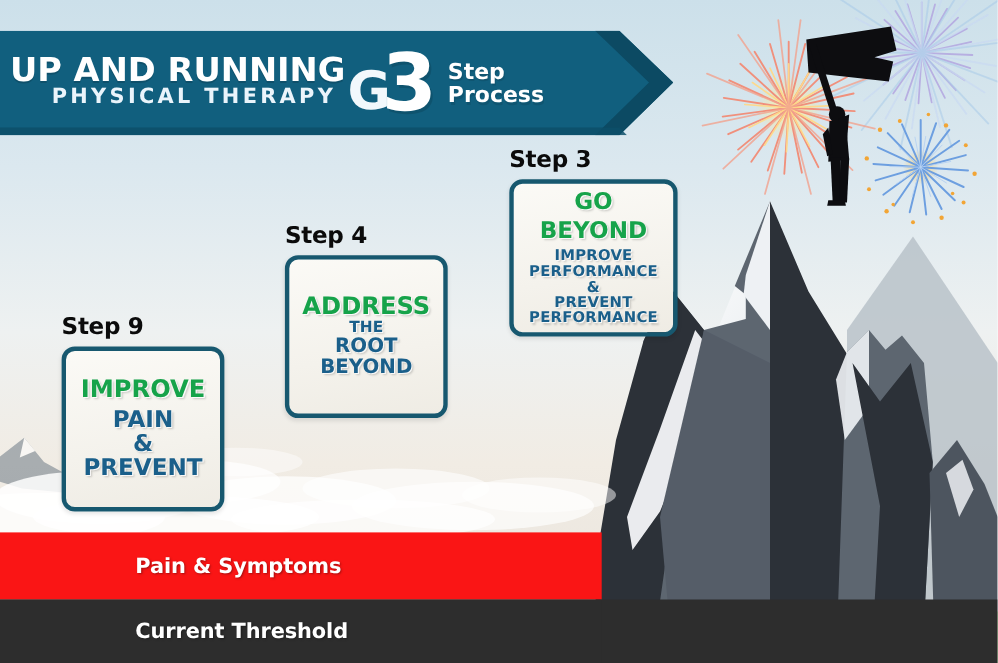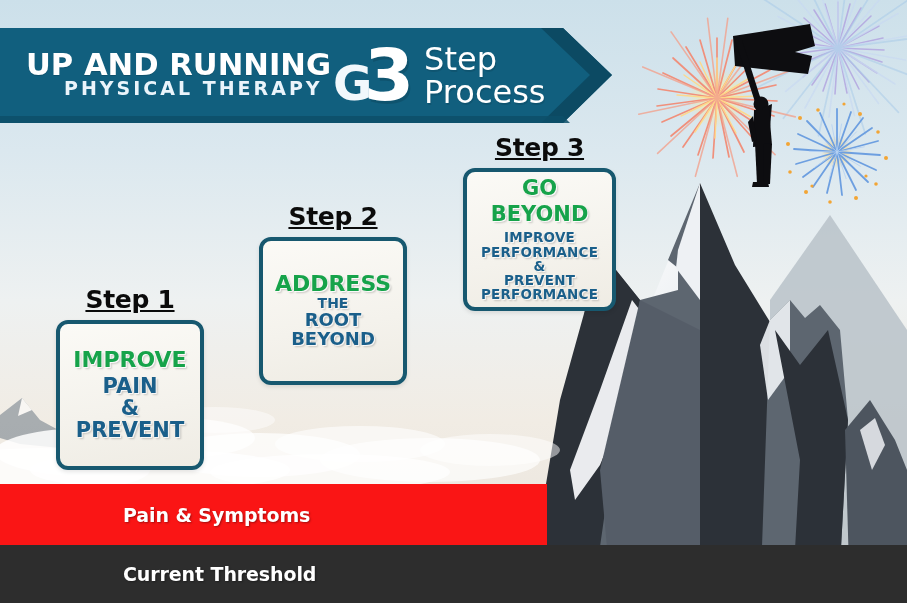--- a/index.html
+++ b/index.html
@@ -28,21 +28,21 @@
   }
   #header-banner .banner-svg{position:absolute;left:0;top:0;}
   .banner-content{
     position:absolute;left:0;top:0;
     width:612px;height:95px;
     display:flex;align-items:center;
     z-index:2;
   }
   .logo-block{
     position:relative;
-    margin-left:26px;
+    margin-left:9px;
     width:330px;
     height:62px;
   }
   .logo-line1{
     position:absolute;left:0;top:2px;
     font-size:30px;
     font-weight:bold;
     letter-spacing:0px;
     color:#ffffff;
     font-family:"DejaVu Sans", sans-serif;
@@ -74,38 +74,36 @@
     font-weight:bold;
     color:#ffffff;
     line-height:.82;
     margin-left:8px;
     font-family:"DejaVu Sans", sans-serif;
     text-shadow:2px 3px 0 rgba(0,0,0,.12);
   }
   .step-process{
     margin-left:10px;
     color:#ffffff;
-    font-weight:normal;
-    font-size:32px;
+    font-weight:bold;
+    font-size:20px;
     line-height:1.02;
     font-family:"DejaVu Sans", sans-serif;
     text-shadow:1px 2px 0 rgba(0,0,0,.10);
   }
 
   
   .step-group{position:absolute;z-index:25;}
   .step-label{
-    text-align:center;
-    font-size:25px;
+    font-size:21px;
     font-weight:bold;
     color:#0b0b0b;
     font-family:"DejaVu Sans", sans-serif;
     margin-bottom:6px;
     letter-spacing:-.3px;
-    text-decoration:underline;
   }
   .step-box{
     border:4px solid #17586f;
     border-radius:12px;
     background:linear-gradient(170deg,#fbfaf6 0%,#f4f2ec 60%,#efece4 100%);
     box-shadow:0 2px 4px rgba(0,0,0,.10);
     display:flex;
     flex-direction:column;
     align-items:center;
     justify-content:center;
@@ -470,31 +468,31 @@
       </div>
       <div class="big-three">3</div>
       <div class="step-process">
         <div>Step</div>
         <div>Process</div>
       </div>
     </div>
   </div>
 
   <div class="step-group" id="step-1">
-    <div class="step-label">Step 1</div>
+    <div class="step-label">Step 9</div>
     <div class="step-box">
       <div class="box-green">IMPROVE</div>
       <div class="box-blue">PAIN</div>
       <div class="box-blue">&amp;</div>
       <div class="box-blue">PREVENT</div>
     </div>
   </div>
 
   <div class="step-group" id="step-2">
-    <div class="step-label">Step 2</div>
+    <div class="step-label">Step 4</div>
     <div class="step-box">
       <div class="box-green">ADDRESS</div>
       <div class="box-blue blue-small">THE</div>
       <div class="box-blue blue-big">ROOT</div>
       <div class="box-blue blue-big">BEYOND</div>
     </div>
   </div>
 
   <div class="step-group" id="step-3">
     <div class="step-label">Step 3</div>

